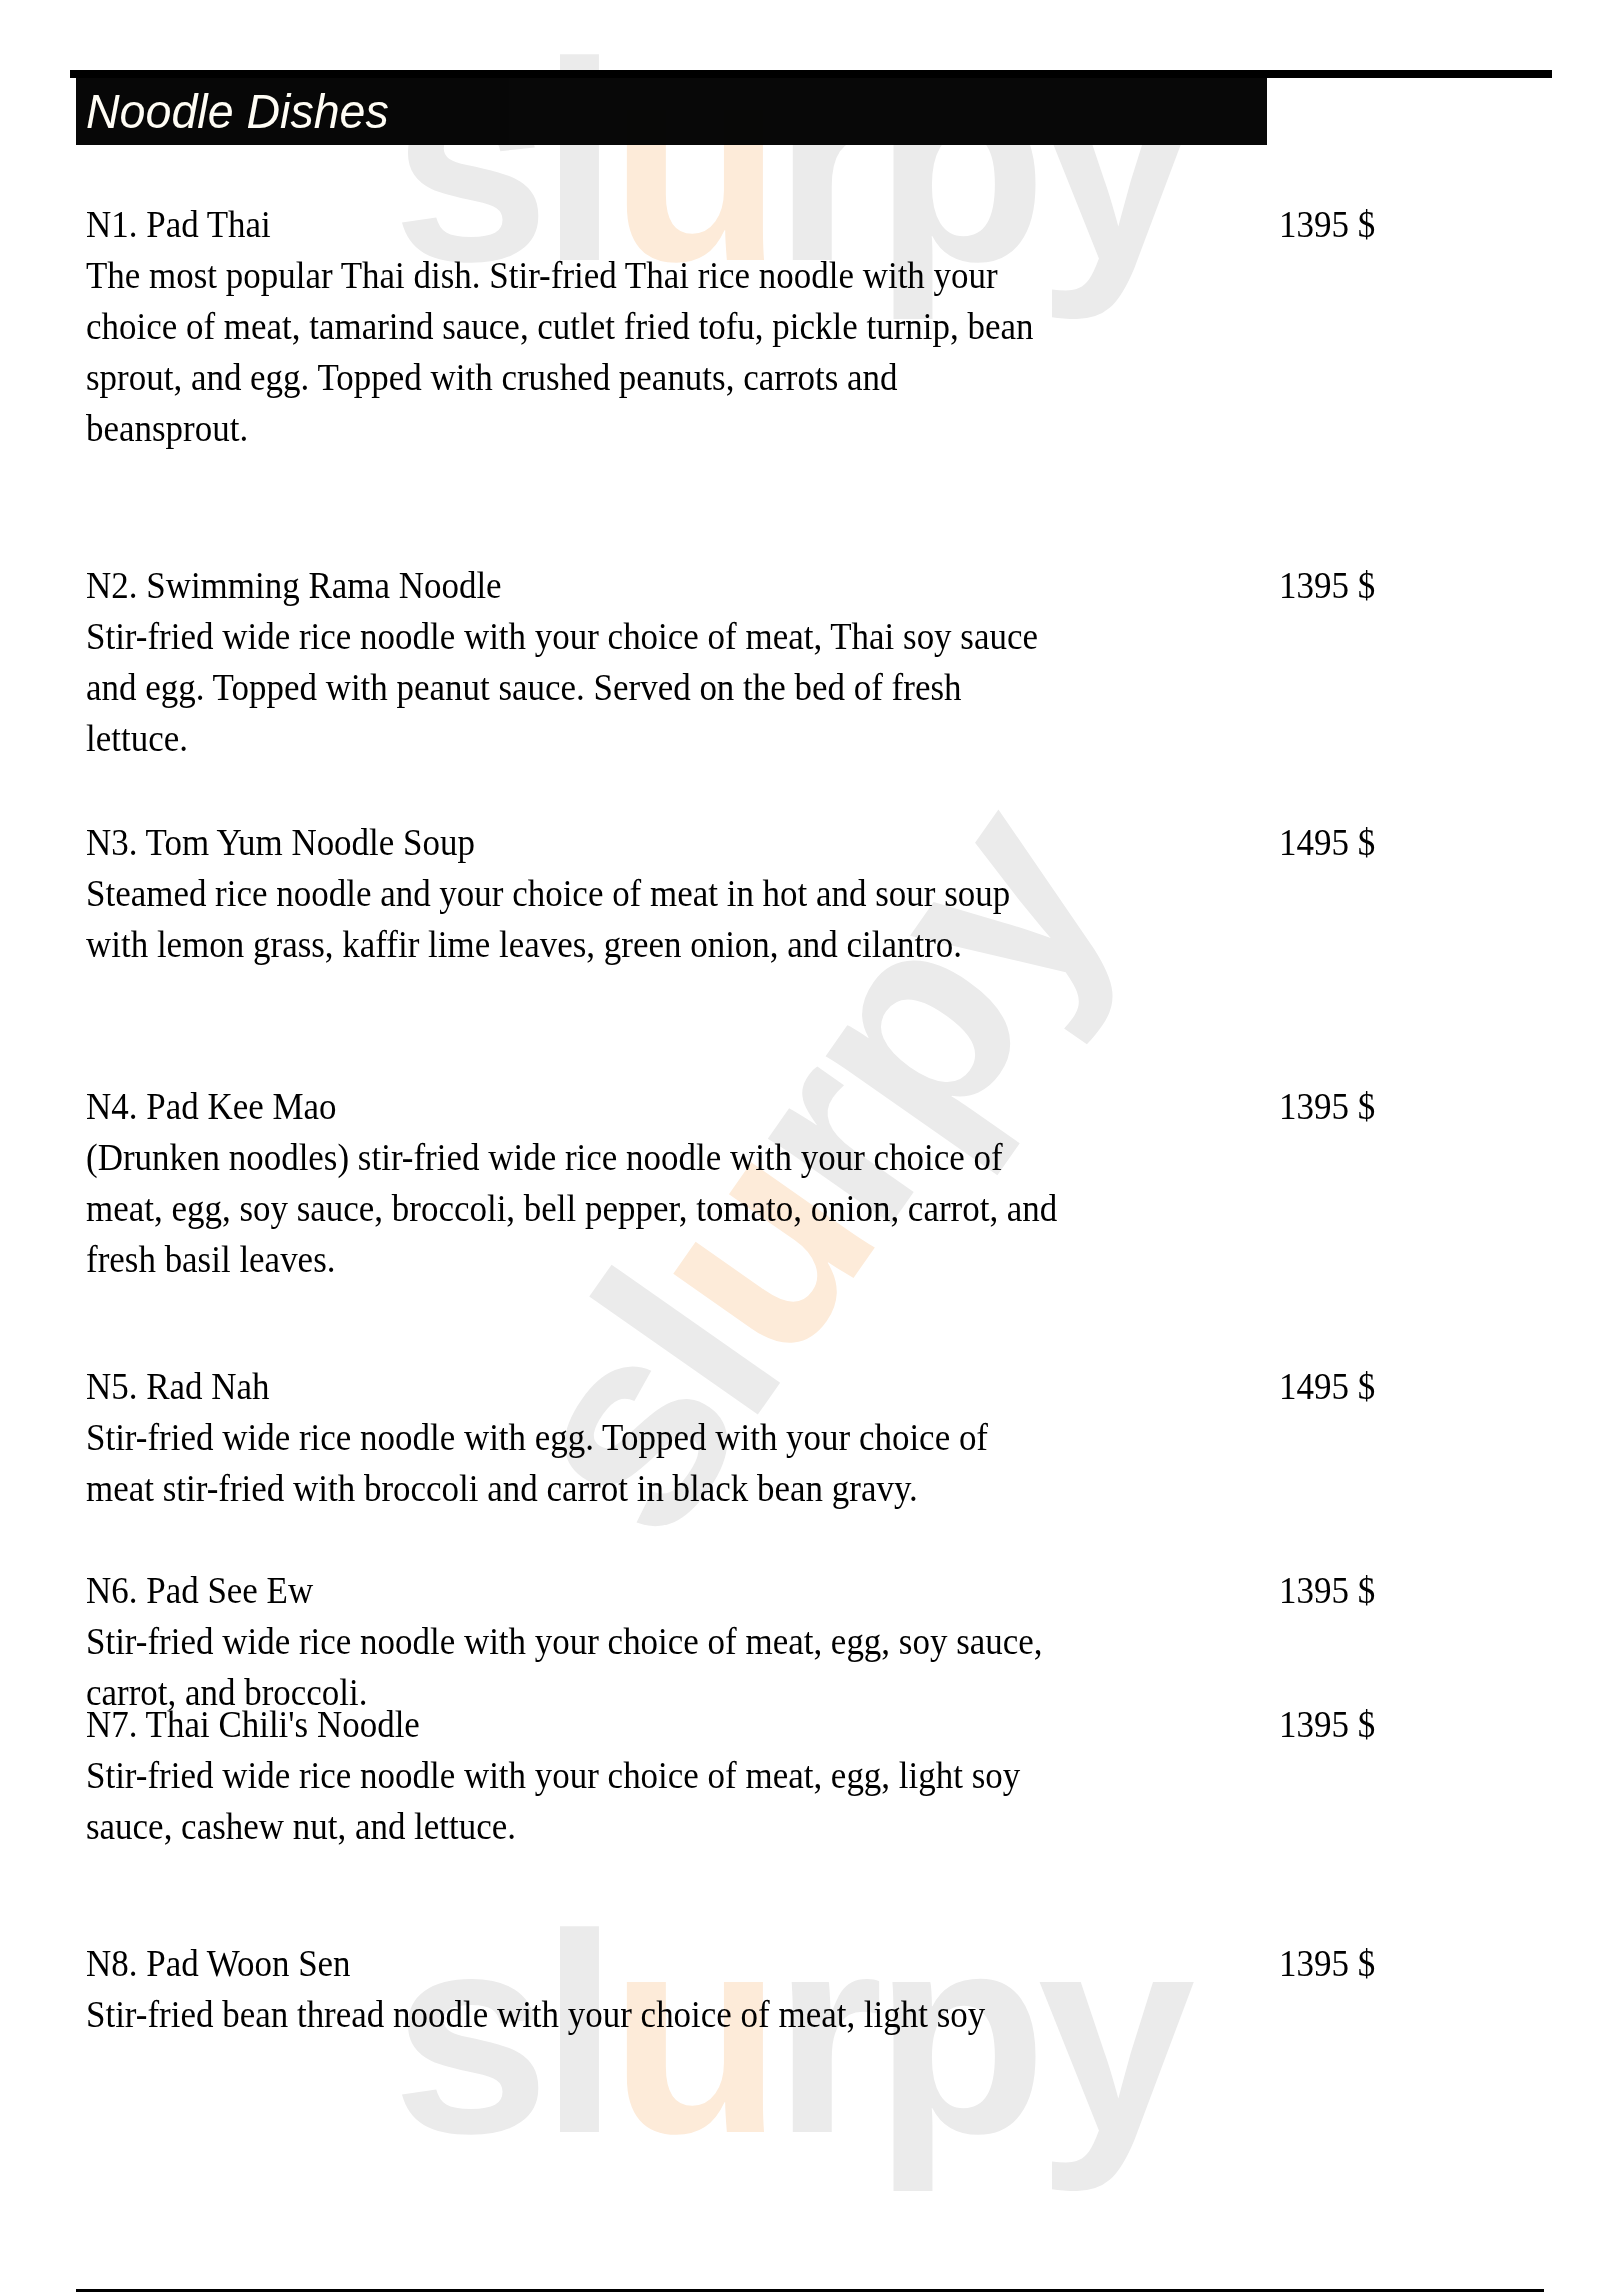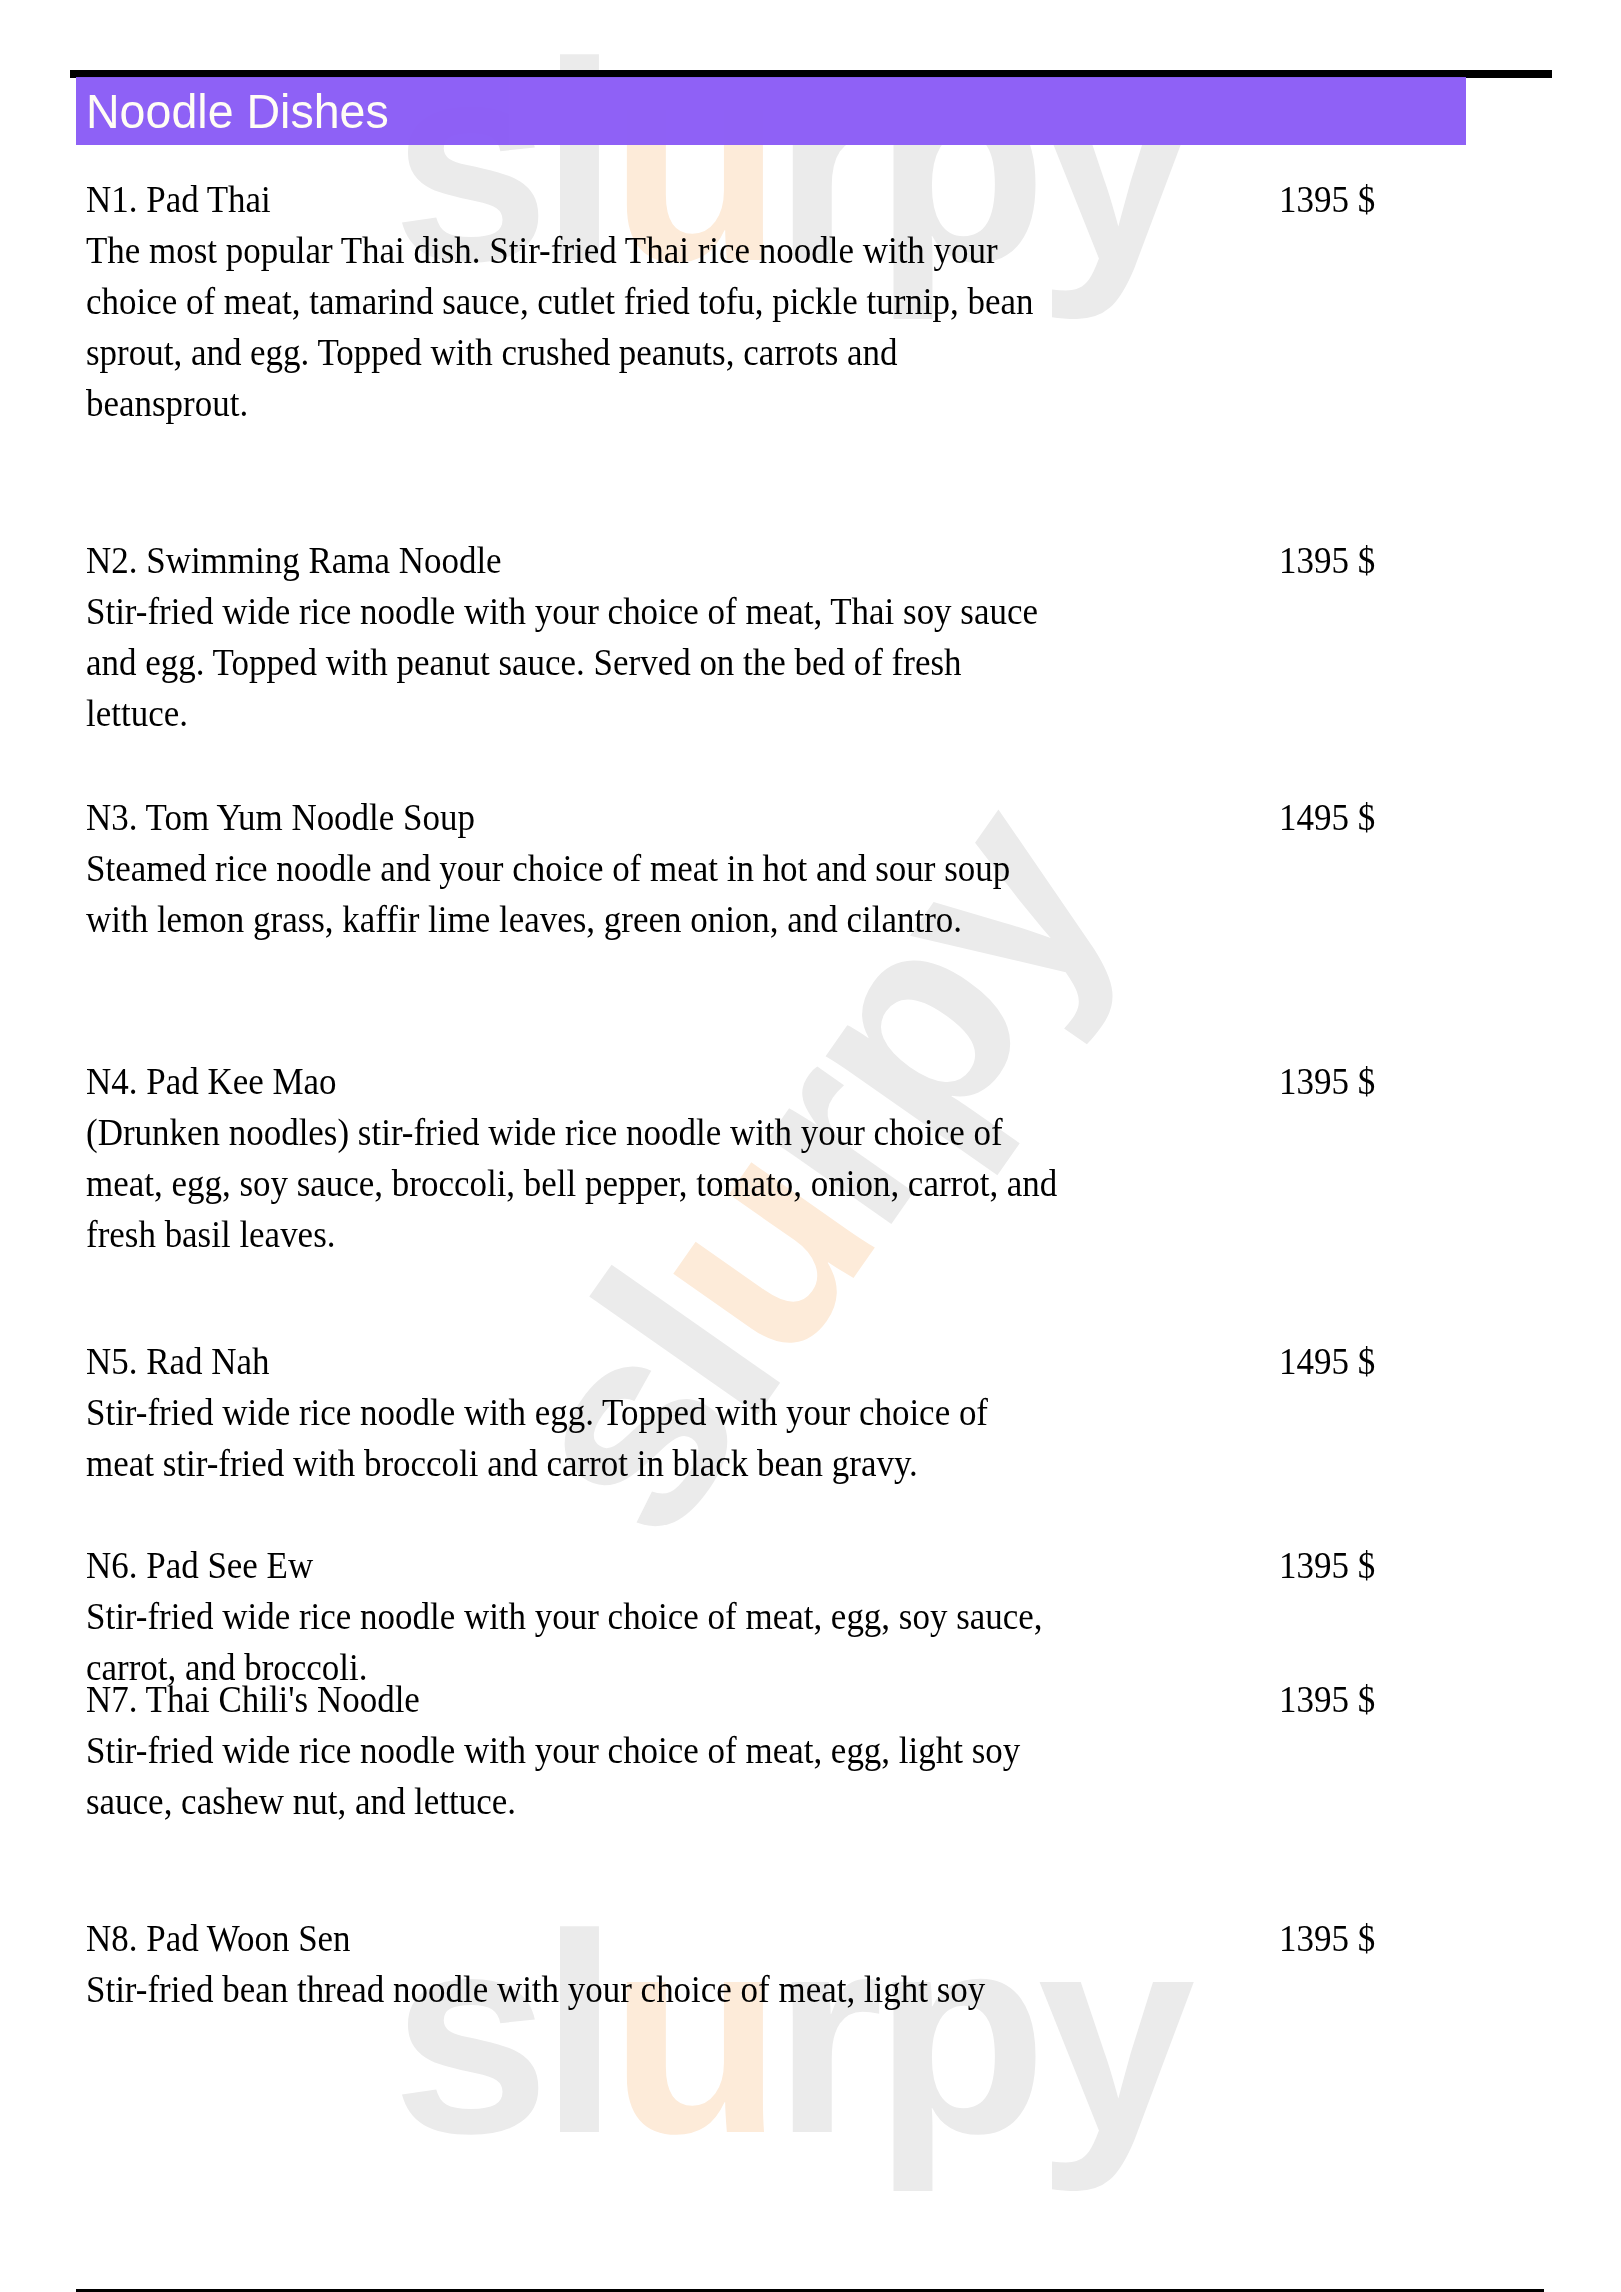--- a/index.html
+++ b/index.html
@@ -18,30 +18,30 @@
   .wm-orange { color: #fdebd9; }
   .wm-top { left: 392px; top: 19.6px; font-size: 284px; letter-spacing: -9.8px; }
   .wm-mid { left: 412px; top: 1029px; font-size: 284px; letter-spacing: -9.8px; transform: rotate(-55deg); transform-origin: center; }
   .wm-bot { left: 392px; top: 1892px; font-size: 284px; letter-spacing: -9.8px; }
 
   .top-rule {
     position: absolute; left: 70px; top: 70px; width: 1482px; height: 7.8px;
     background: #000; z-index: 2;
   }
   .section-bar {
-    position: absolute; left: 76px; top: 77px; width: 1390px; height: 68px;
-    background: #8b5cf6; z-index: 2; opacity: 0.97;
+    position: absolute; left: 76px; top: 77px; width: 1191px; height: 68px;
+    background: #000000; z-index: 2; opacity: 0.97; font-style: italic;
   }
   .section-title {
     position: absolute; left: 9.8px; top: 5.9px;
     font-family: "Liberation Sans", "DejaVu Sans", sans-serif;
     font-size: 49px; color: #fffdf5; line-height: 57px;
     transform: scaleX(0.95); transform-origin: left center;
   }
-  .item { position: absolute; left: 86px; width: 1323px; z-index: 1; }
+  .item { position: absolute; left: 86px; width: 1323px; z-index: 1; margin-top: 25px; }
   .item-line {
     font-size: 38px; line-height: 51px; height: 51px; white-space: nowrap;
     transform: scaleX(0.92); transform-origin: left center;
   }
   .item-price {
     position: absolute; left: 1193px; top: 0; font-size: 38px; line-height: 51px;
     white-space: nowrap; transform: scaleX(0.92); transform-origin: left center;
   }
   .bottom-rule {
     position: absolute; left: 76px; top: 2289px; width: 1468px; height: 2.9px; background: #000;

